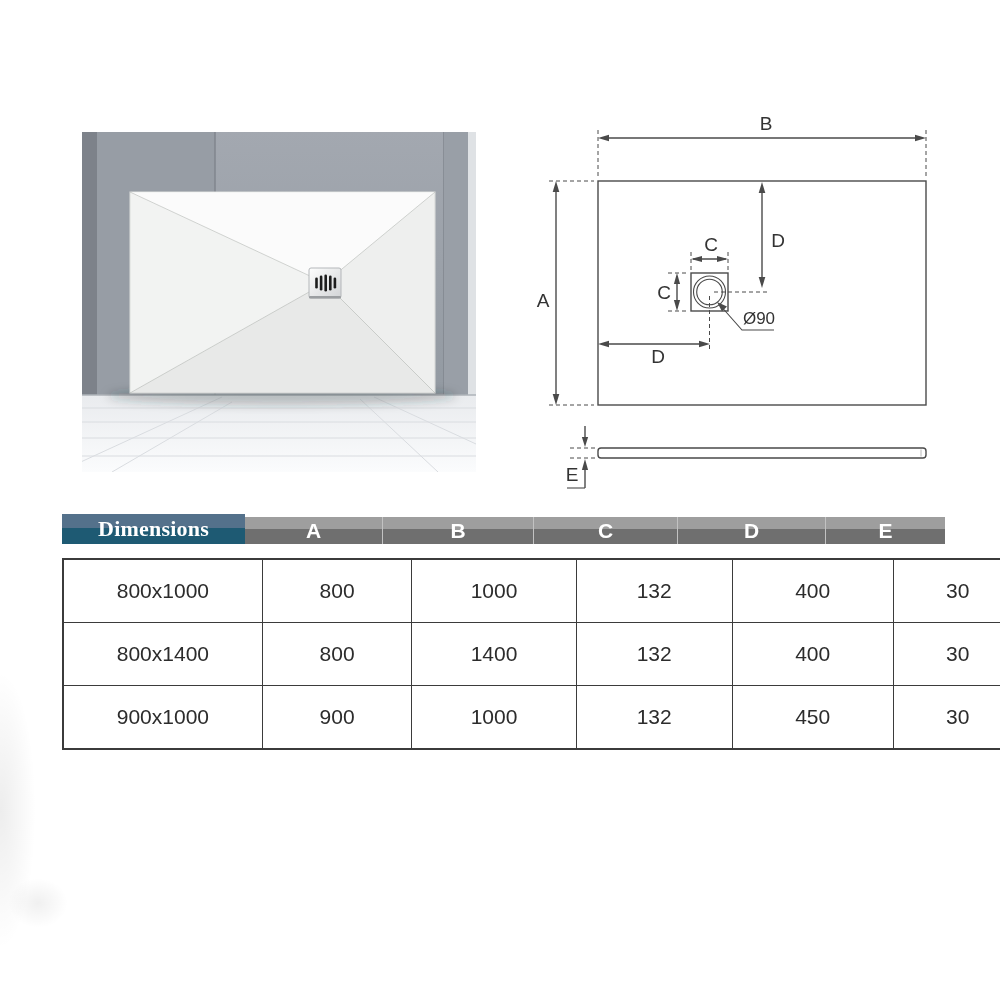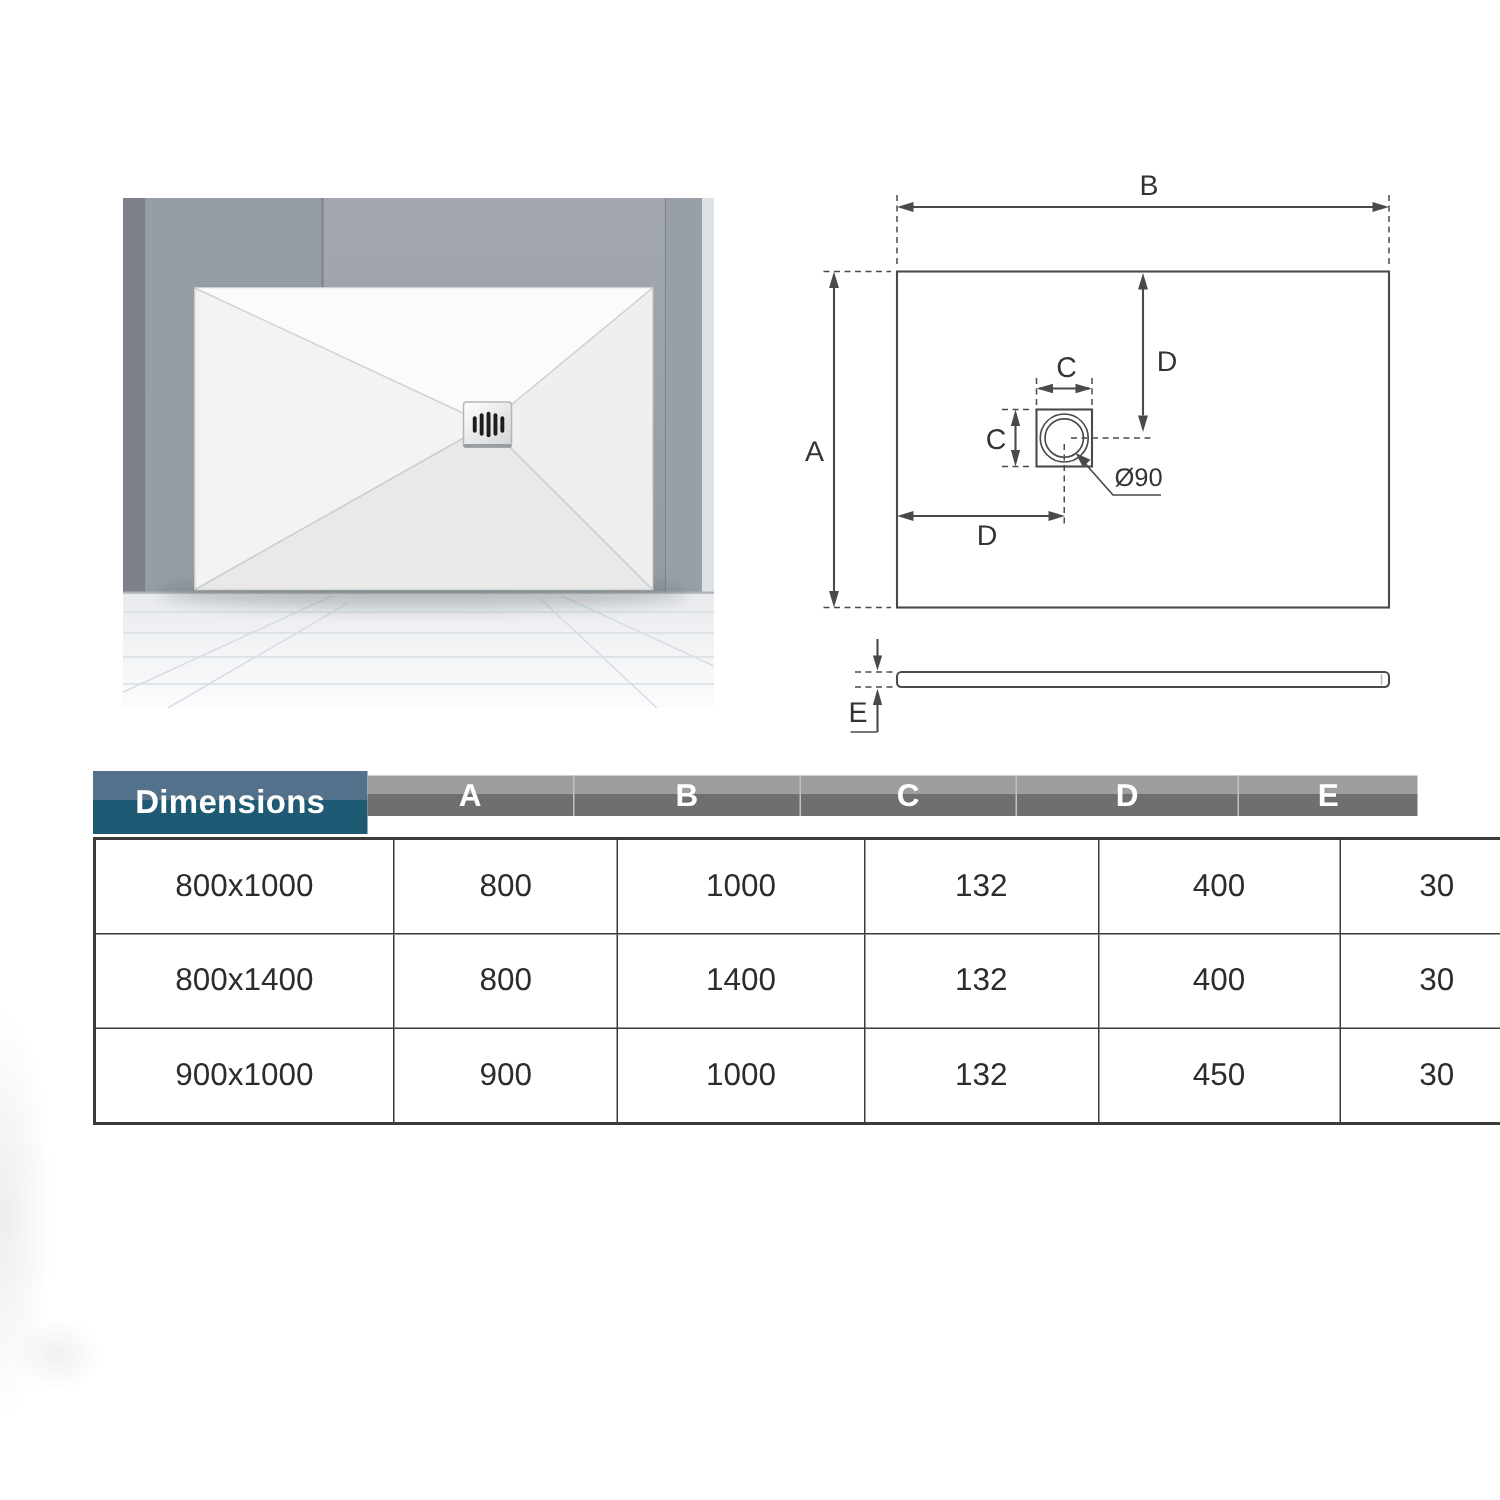--- a/index.html
+++ b/index.html
@@ -13,23 +13,23 @@
   
   .smudge1{position:absolute;left:-34px;top:670px;width:70px;height:280px;
     background:radial-gradient(ellipse at center, rgba(0,0,0,0.07), transparent 70%);}
   .smudge2{position:absolute;left:8px;top:878px;width:60px;height:50px;
     background:radial-gradient(ellipse at center, rgba(0,0,0,0.06), transparent 70%);}
 
   .photo{position:absolute;left:82px;top:132px;width:394px;height:340px;}
   .diagram{position:absolute;left:530px;top:95px;width:440px;height:400px;}
 
   .hdrbar{position:absolute;left:62px;top:514px;width:879px;height:34px;display:flex;}
-  .hdr-dim{width:183px;height:42px;flex:0 0 183px;display:flex;align-items:center;justify-content:center;
+  .hdr-dim{width:183px;height:30px;flex:0 0 183px;display:flex;align-items:center;justify-content:center;
     background:linear-gradient(to bottom, var(--header_blue_top) 0 46%, var(--header_blue_bottom) 46% 100%);
-    color:#fff;font-size:22px;font-weight:bold;letter-spacing:.2px;}
+    color:#fff;font-size:22px;font-weight:bold;letter-spacing:.2px;font-family:Liberation Serif, serif;}
   .hdr-gray{flex:1;display:flex;height:27px;margin-top:3px;
     background:linear-gradient(to bottom, var(--header_gray_top) 0 46%, var(--header_gray_bottom) 46% 100%);}
   .hdr-cell{display:flex;align-items:center;justify-content:center;color:#fff;
     font-size:21px;font-weight:bold;border-left:1px solid #c2c2c2;}
   .hdr-cell:first-child{border-left:none;}
   .hc-a{width:137px;}.hc-b{width:150px;}.hc-c{width:143px;}.hc-d{width:147px;}.hc-e{width:119px;}
 
   table.spec{position:absolute;left:62px;top:558px;width:962px;border-collapse:collapse;
     table-layout:fixed;}
   table.spec td{border:1.5px solid var(--table_border);height:60px;text-align:center;

